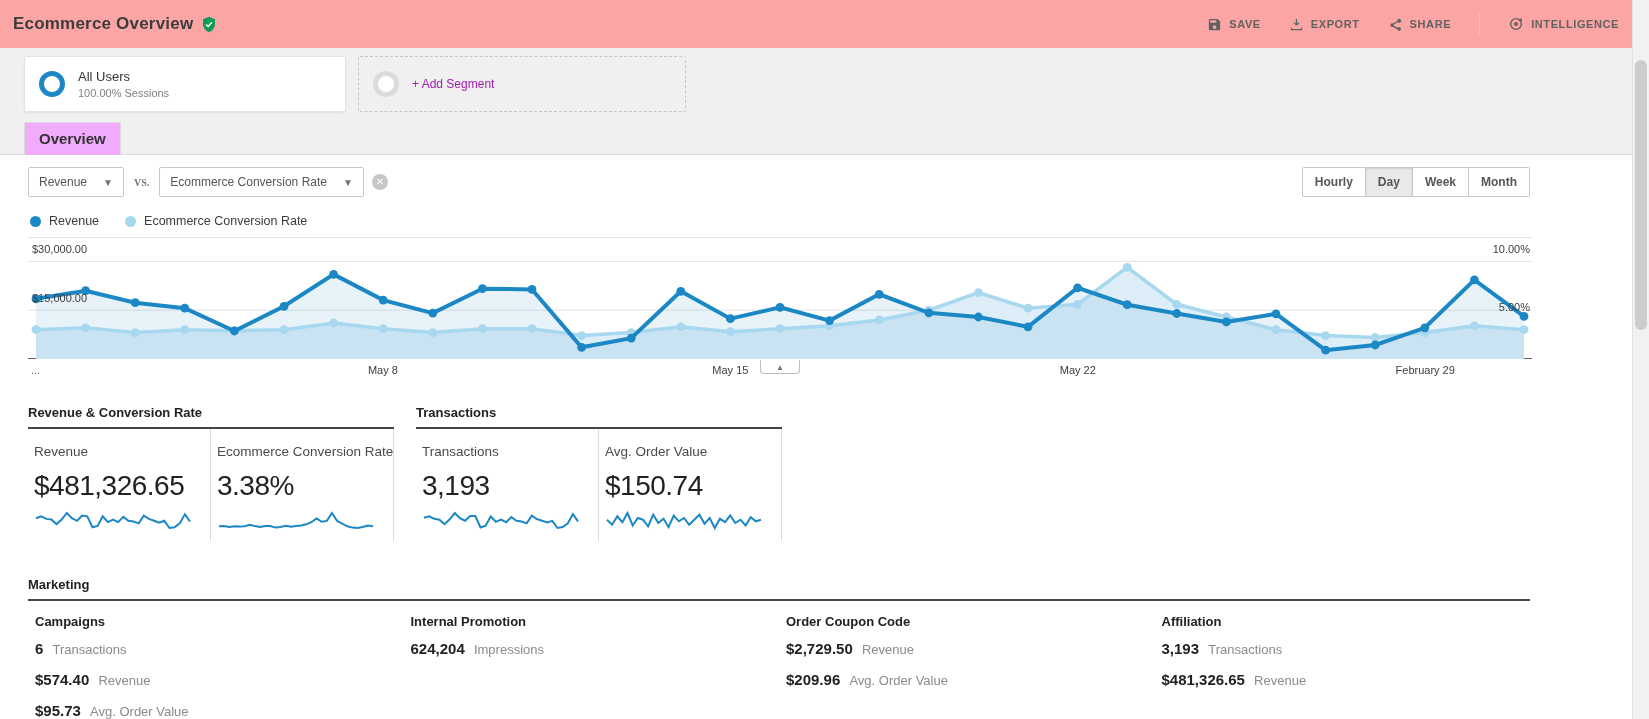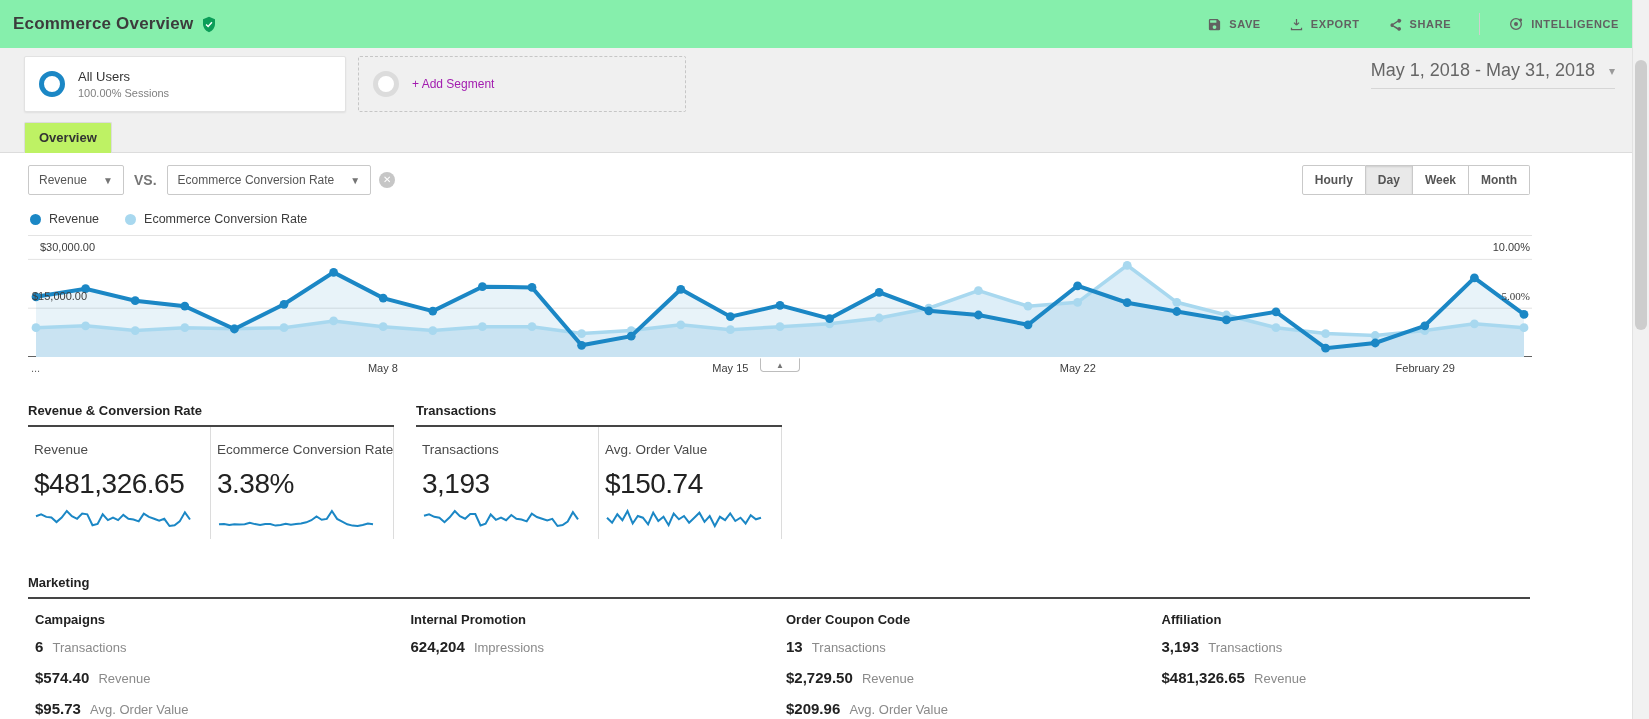--- a/index.html
+++ b/index.html
@@ -1,20 +1,20 @@
 <!DOCTYPE html>
 <html><head>
 <meta charset="utf-8">
 <style>
   * { margin:0; padding:0; box-sizing:border-box; }
   html,body { width:1649px; height:719px; overflow:hidden; background:#f0f0f0;
               font-family:"Liberation Sans", sans-serif; }
 
   
-  .topbar { height:48px; display:flex; align-items:center; padding:0 30px 0 13px; background:#86efac; }
+  .topbar { height:48px; display:flex; align-items:center; padding:0 30px 0 13px; background:#fca5a5; }
   .page-title { font-size:17px; font-weight:bold; color:#3c3c3c; letter-spacing:.2px; }
   .shield { margin-left:8px; display:inline-flex; }
   .topbar-actions { margin-left:auto; display:flex; align-items:center; gap:28px; }
   .action { display:flex; align-items:center; gap:7px; font-size:11px; font-weight:bold;
             color:#616161; letter-spacing:.6px; cursor:pointer; }
   .action svg { display:block; }
   .action-sep { width:1px; height:22px; background:#cfcfcf; }
 
   
   .seg-row { position:relative; padding:8px 0 10px 24px; display:flex; gap:12px; }
@@ -27,53 +27,53 @@
   .seg-title { font-size:13px; color:#333; }
   .seg-sub { font-size:11px; color:#808080; margin-top:3px; }
   .add-label { margin-left:13px; font-size:12px; color:#a21caf; }
   .date-picker { position:absolute; right:34px; top:12px; display:flex; align-items:center;
                  padding-bottom:7px; border-bottom:1px solid #d6d6d6; cursor:pointer; }
   .date-text { font-size:18px; color:#666; }
   .date-caret { margin-left:14px; font-size:12px; color:#9a9a9a; }
 
   
   .tab-row { padding-left:24px; display:flex; }
-  .tab { position:relative; z-index:2; background:#bef264; border:1px solid #dcdcdc; border-bottom:none;
-         border-radius:2px 2px 0 0; padding:7px 14px 8px; font-size:13px; font-weight:bold; color:#333;
+  .tab { position:relative; z-index:2; background:#f0abfc; border:1px solid #dcdcdc; border-bottom:none;
+         border-radius:2px 2px 0 0; padding:7px 14px 8px; font-size:15px; font-weight:bold; color:#333;
          margin-bottom:-1px; cursor:pointer; }
 
   
   .panel { background:#fff; border-top:1px solid #dcdcdc; height:574px; }
 
   .controls { display:flex; justify-content:space-between; align-items:center; padding:12px 119px 0 28px; }
   .metric-controls { display:flex; align-items:center; gap:10px; }
   .select { display:inline-flex; align-items:center; gap:16px; background:#fff; border:1px solid #c9c9c9;
             border-radius:2px; padding:7px 10px; font-size:12px; color:#555; cursor:pointer; }
   .select .caret { font-size:10px; color:#757575; }
-  .vs { font-size:14px; font-weight:bold; color:#757575; }
+  .vs { font-size:10px; font-weight:bold; color:#757575;font-family:Liberation Serif, serif; }
   .remove-metric { width:16px; height:16px; border-radius:50%; background:#c6c6c6; color:#fff; font-size:10px;
                    line-height:16px; text-align:center; cursor:pointer; margin-left:-2px; }
   .granularity { display:flex; }
   .gbtn { padding:7px 12px; background:#fff; border:1px solid #c9c9c9; border-left:none; font-size:12px;
           font-weight:bold; color:#555; cursor:pointer; }
   .gbtn:first-child { border-left:1px solid #c9c9c9; border-radius:2px 0 0 2px; }
   .gbtn:last-child { border-radius:0 2px 2px 0; }
   .gbtn.active { background:#e9e9e9; box-shadow:inset 0 1px 2px rgba(0,0,0,.12); }
 
   .legend { display:flex; gap:26px; padding:17px 0 0 30px; align-items:center; }
   .legend-item { display:flex; align-items:center; gap:8px; font-size:12.5px; color:#3c3c3c; }
   .dot { width:11px; height:11px; border-radius:50%; }
 
   
   .chart-block { position:relative; margin:9px 117px 0 28px; }
   .chart-area { position:relative; height:122px; border-bottom:1px solid #616161; }
   .chart-area svg { position:absolute; left:0; top:0; }
   .y-label { position:absolute; font-size:11px; color:#3c3c3c; z-index:2; }
-  .yl-1 { left:4px; top:6px;margin-left:8px; } .yl-2 { left:4px; top:55px; }
-  .yr-1 { right:2px; top:6px; } .yr-2 { right:2px; top:55px;font-family:Liberation Serif, serif; }
+  .yl-1 { left:4px; top:6px; } .yl-2 { left:4px; top:55px; }
+  .yr-1 { right:2px; top:6px; } .yr-2 { right:2px; top:64px; }
   .x-axis { position:relative; height:20px; font-size:11px; color:#3c3c3c; }
   .x-tick { position:absolute; top:5px; transform:translateX(-50%); }
   .xt-0 { left:3px; transform:none; color:#666; }
   .xt-1 { left:23.6%; } .xt-2 { left:46.7%; } .xt-3 { left:69.8%; } .xt-4 { left:92.9%; }
   .pull-tab { position:absolute; top:123px; left:50%; transform:translateX(-50%); width:40px; height:14px;
               background:#fff; border:1px solid #bdbdbd; border-top:1px solid #fff; border-radius:0 0 4px 4px;
               display:flex; align-items:center; justify-content:center; font-size:8px; color:#757575;
               cursor:pointer; z-index:3; }
 
   
@@ -155,24 +155,20 @@
   <div class="seg-card">
     <span class="ring"></span>
     <span class="seg-text">
       <div class="seg-title">All Users</div>
       <div class="seg-sub">100.00% Sessions</div>
     </span>
   </div>
   <div class="seg-card dashed">
     <span class="ring gray"></span>
     <span class="add-label">+ Add Segment</span>
-  </div>
-  <div class="date-picker">
-    <span class="date-text">May 1, 2018 - May 31, 2018</span>
-    <span class="date-caret">▾</span>
   </div>
 </div>
 
 <div class="tab-row">
   <div class="tab">Overview</div>
 </div>
 
 <div class="panel">
 
   <div class="controls">
@@ -357,24 +353,20 @@
       <div class="mk-col">
         <div class="mk-title">Internal Promotion</div>
         <div class="mk-row">
           <span class="mk-value">624,204</span>
           <span class="mk-unit">Impressions</span>
         </div>
       </div>
       <div class="mk-col">
         <div class="mk-title">Order Coupon Code</div>
         <div class="mk-row">
-          <span class="mk-value">13</span>
-          <span class="mk-unit">Transactions</span>
-        </div>
-        <div class="mk-row">
           <span class="mk-value">$2,729.50</span>
           <span class="mk-unit">Revenue</span>
         </div>
         <div class="mk-row">
           <span class="mk-value">$209.96</span>
           <span class="mk-unit">Avg. Order Value</span>
         </div>
       </div>
       <div class="mk-col">
         <div class="mk-title">Affiliation</div>

